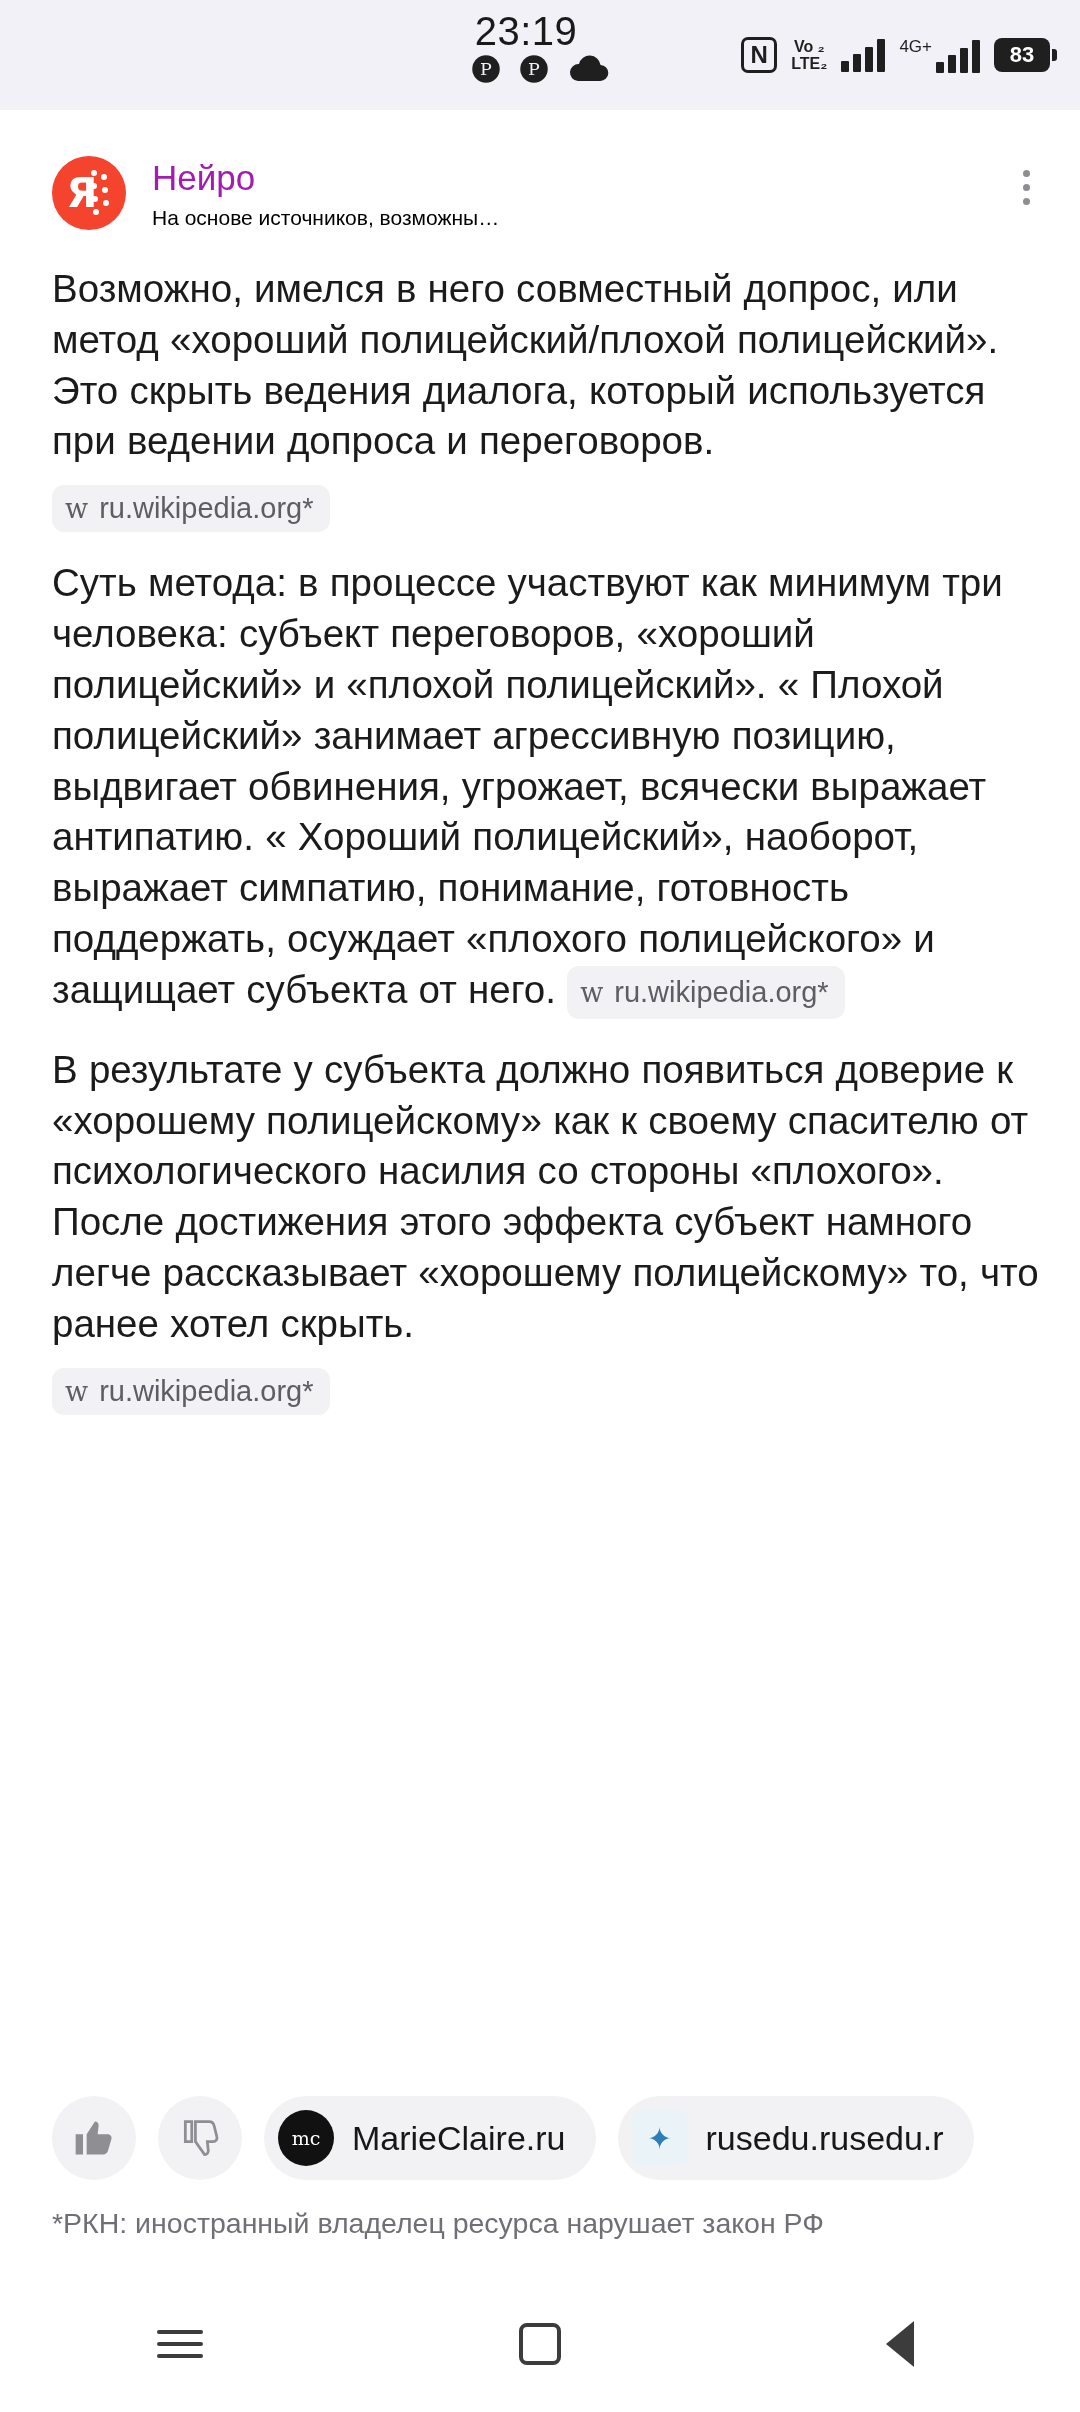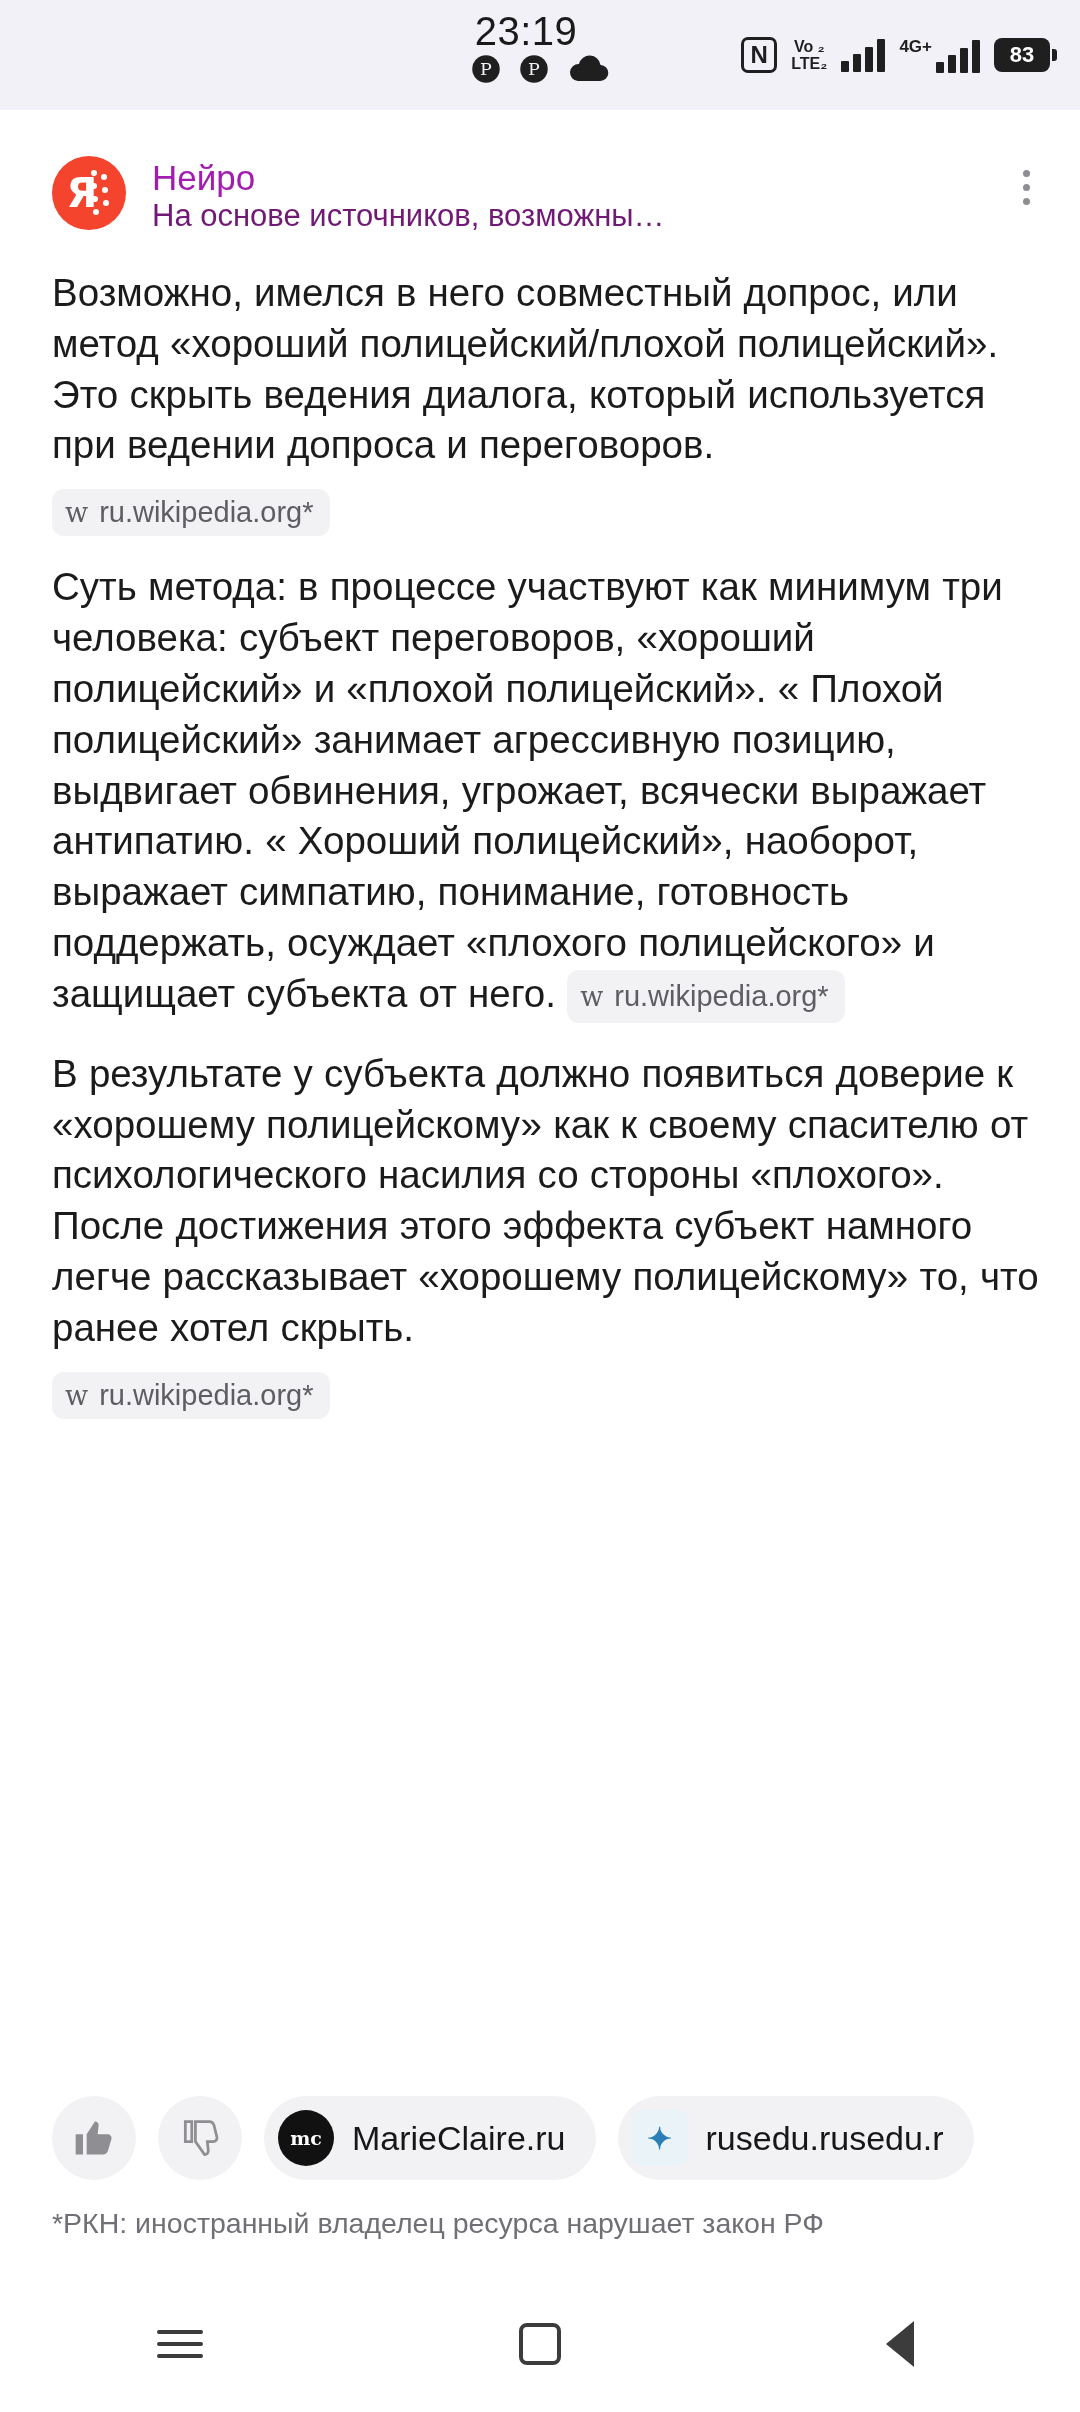--- a/index.html
+++ b/index.html
@@ -49,21 +49,21 @@
   .volte {
     font-size: 16px; line-height: 17px; color: #1f1f1f;
     font-weight: bold; text-align: center;
   }
   .bars { display: flex; align-items: flex-end; gap: 4px; height: 34px; }
   .bars i { display: block; width: 8px; background: #1f1f1f; border-radius: 1px; }
   .bars i:nth-child(1) { height: 11px; }
   .bars i:nth-child(2) { height: 18px; }
   .bars i:nth-child(3) { height: 25px; }
   .bars i:nth-child(4) { height: 33px; }
-  .net-label { font-size: 17px; color: #1f1f1f; font-weight: bold; margin-bottom: 16px; }
+  .net-label { font-size: 17px; color: #1f1f1f; font-weight: normal; margin-bottom: 16px; }
   .battery {
     width: 56px; height: 34px;
     border-radius: 8px;
     background: #1f1f1f;
     color: #fff;
     font-size: 22px;
     display: flex; align-items: center; justify-content: center;
     position: relative;
     font-weight: 600;
   }
@@ -113,22 +113,23 @@
     width: 22px; height: 46px;
   }
   .logo .dots span {
     position: absolute;
     width: 6px; height: 6px; border-radius: 50%;
     background: #fff;
   }
   .hdr-text { margin-left: 26px; padding-top: 2px; }
   .hdr-title { font-size: 35px; color: #a21caf; }
   .hdr-sub {
-    font-size: 31px;
-    color: #701a75;
+    font-size: 21px;
+    color: #000000;
+    margin-top: 8px;
     white-space: nowrap;
     overflow: hidden;
     max-width: 560px;
   }
   .kebab {
     margin-left: auto;
     width: 40px; height: 56px;
     display: flex; flex-direction: column; align-items: center; justify-content: center; gap: 7px;
     padding-top: 6px;
   }
@@ -191,21 +192,21 @@
     padding: 0 30px 0 14px;
     font-size: 34px;
     color: #17171a;
     white-space: nowrap;
     flex: none;
   }
   .favicon {
     width: 56px; height: 56px;
     border-radius: 50%;
     display: flex; align-items: center; justify-content: center;
-    font-size: 18px; color: #fff; font-weight: bold;
+    font-size: 18px; color: #fff; font-weight: normal;
     flex: none;
   }
   .fav-mc { background: #111; font-family: "DejaVu Serif", serif; font-size: 19px; }
   .fav-rc {
     background: #eaf3f7;
     color: #2b7fb8;
     font-size: 30px;
     border-radius: 10px;
   }
   .disclaimer {

